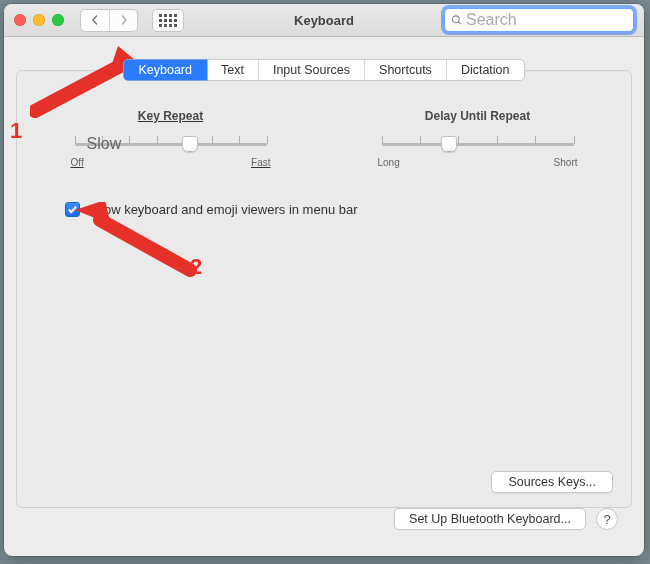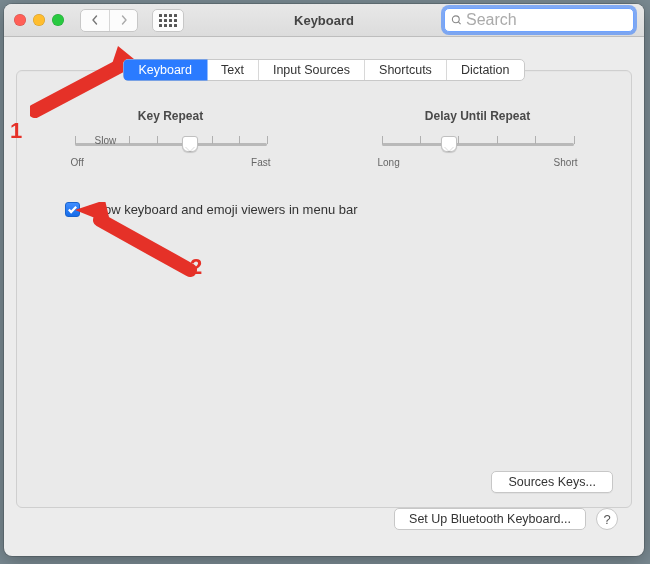--- a/index.html
+++ b/index.html
@@ -209,21 +209,21 @@
       filter: drop-shadow(0 1px 0 rgba(0,0,0,0.15));
     }
     .scale-labels {
       display: flex;
       justify-content: space-between;
       font-size: 10px;
       color: #666;
       margin-top: 2px;
     }
     .scale-labels .midhide { visibility:hidden; }
-    .scale-left-extra { position:absolute; left: 24px; top: 26px; font-size:10px; color:#666;}
+    .scale-left-extra { position:absolute; left: 16px; top: 26px; font-size:16px; color:#666;}
     .checkbox-row {
       display: flex;
       align-items: center;
       gap: 8px;
       margin-top: 34px;
       margin-left: 28px;
     }
     .chk {
       width: 15px; height: 15px;
       border-radius: 3px;
@@ -335,21 +335,21 @@
       <div class="seg active">Keyboard</div>
       <div class="seg">Text</div>
       <div class="seg">Input Sources</div>
       <div class="seg">Shortcuts</div>
       <div class="seg">Dictation</div>
     </div>
 
     <div class="inset-panel">
       <div class="sliders">
 
-        <div class="slider-col" style="position:relative;">
+        <div class="slider-col" style="position:relative;text-decoration:underline;">
           <div class="slider-label">Key Repeat</div>
           <div class="slider-track" id="slider-kr">
             <div class="rail"></div>
           <div class="tick" style="left: 0%;"></div>
               <div class="tick" style="left: 14.2857%;"></div>
               <div class="tick" style="left: 28.5714%;"></div>
               <div class="tick" style="left: 42.8571%;"></div>
               <div class="tick" style="left: 57.1429%;"></div>
               <div class="tick" style="left: 71.4286%;"></div>
               <div class="tick" style="left: 85.7143%;"></div>

